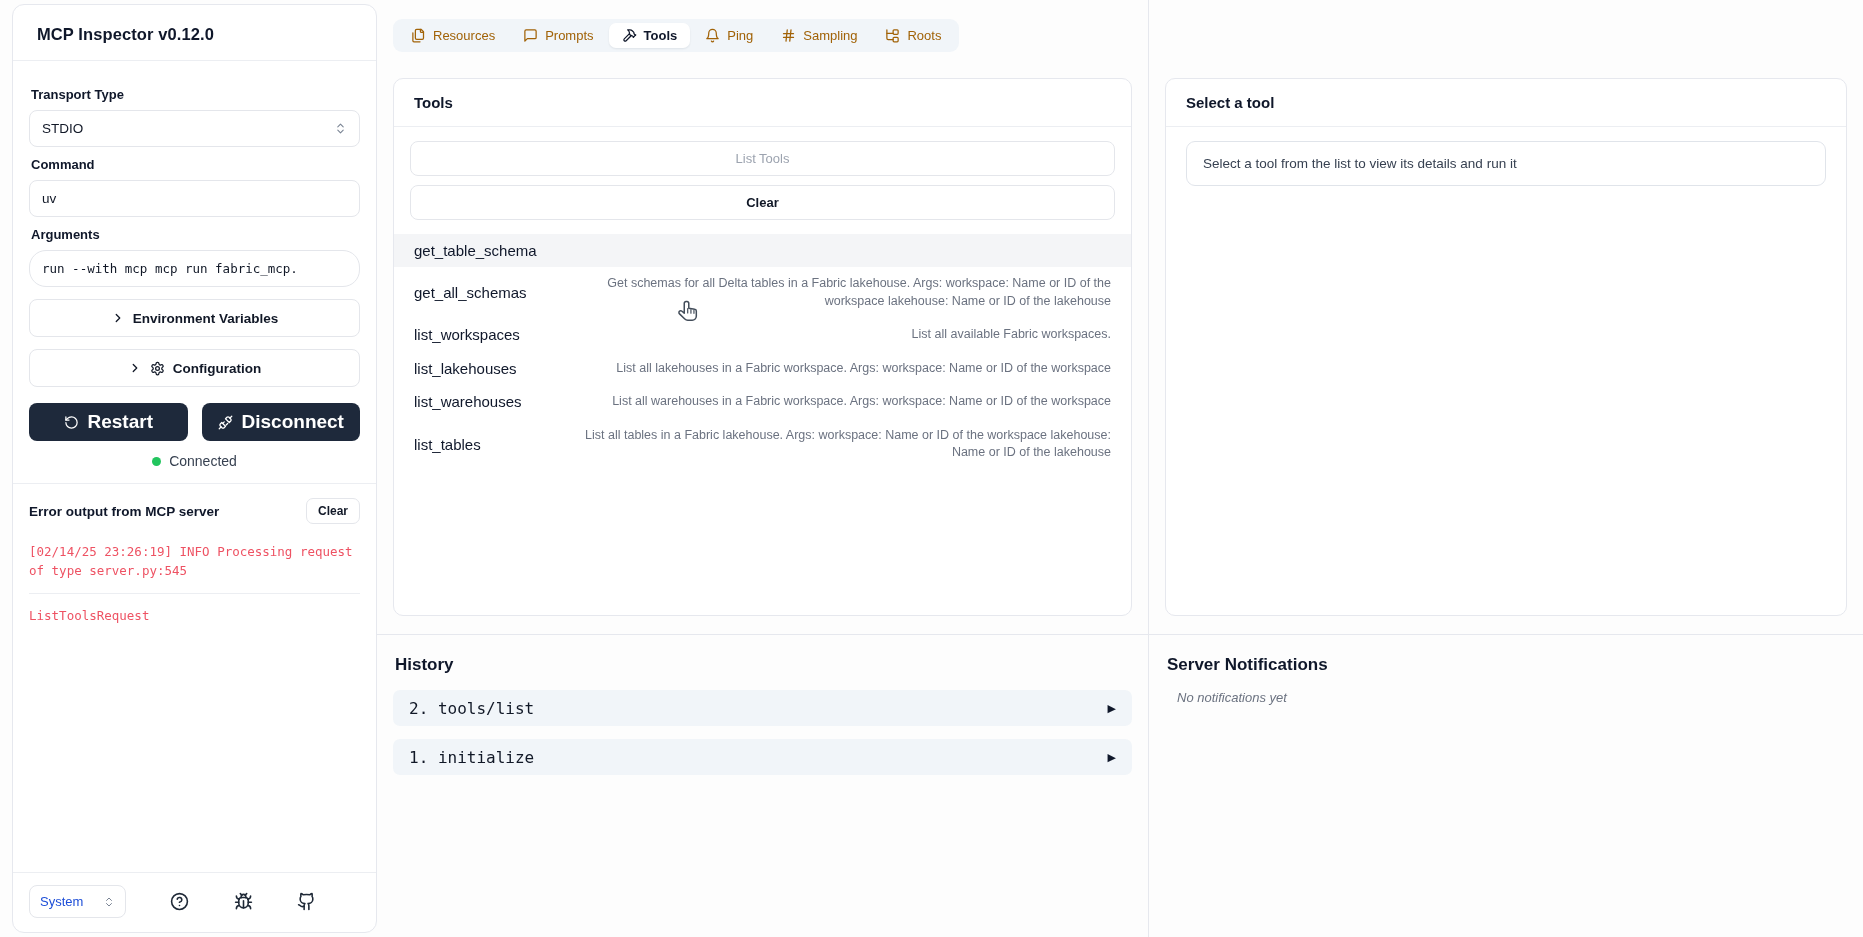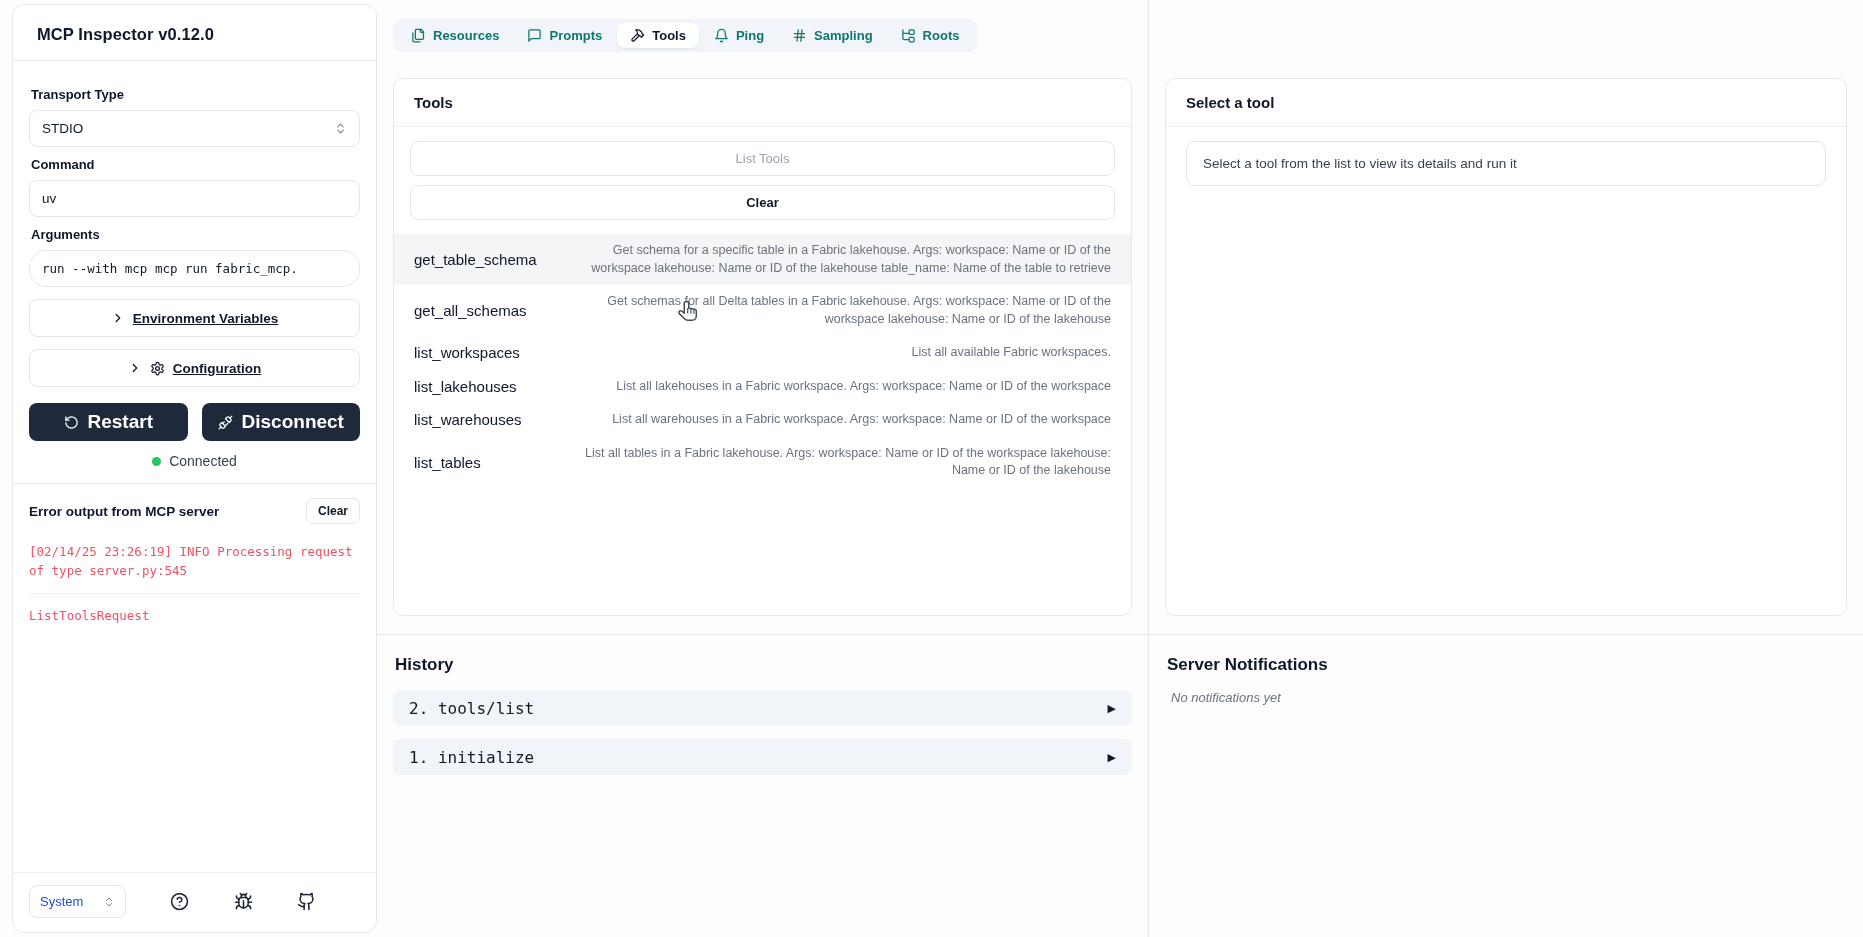--- a/index.html
+++ b/index.html
@@ -17,21 +17,21 @@
   .sb-title { font-size:16.5px; font-weight:700; letter-spacing:.1px; }
   .sb-form { padding:16px 16px 0 16px; }
   .sb-label { font-size:13px; font-weight:700; margin:10px 0 8px 2px; }
   .sb-select, .sb-input { display:flex; align-items:center; justify-content:space-between;
     width:100%; height:37px; border:1px solid #e4e6eb; border-radius:8px; background:#fff;
     padding:0 12px; font-size:13.5px; color:#111827; margin-bottom:6px; }
   .sb-input.mono { font-size:12.5px; white-space:nowrap; overflow:hidden;border-radius:17px; }
   .updown { color:#7a8494; flex-shrink:0; }
   .sb-collapse { display:flex; align-items:center; justify-content:center; gap:8px;
     width:100%; height:38px; border:1px solid #e4e6eb; border-radius:8px; background:#fff;
-    font-size:13.5px; font-weight:600; color:#111827; margin-top:12px; cursor:pointer;text-decoration:underline; }
+    font-size:13.5px; font-weight:600; color:#111827; margin-top:12px; cursor:pointer; }
   .sb-collapse svg { color:#111827; }
   .btn-row { display:flex; gap:14px; margin-top:16px; }
   .btn-dark { flex:1; display:flex; align-items:center; justify-content:center; gap:9px;
     height:38px; background:#1e293b; color:#fff; font-size:19px; font-weight:600;
     border:none; border-radius:8px; cursor:pointer; }
   .status { display:flex; align-items:center; justify-content:center; gap:8px;
     margin:12px 0 14px 0; font-size:14px; color:#374151; }
   .dot { width:9px; height:9px; border-radius:50%; background:#22c55e; }
   .sb-divider { border-top:1px solid #eceef2; }
   .err-section { padding:14px 16px 0 16px; }
@@ -55,21 +55,21 @@
   
   .main { flex:1; display:flex; }
   .col-left { width:772px; flex-shrink:0; border-right:1px solid #e6e8ee;
     display:flex; flex-direction:column; }
   .col-right { flex:1; display:flex; flex-direction:column; }
 
   .tabbar-row { height:62px; padding:19px 0 0 16px; }
   .tabbar { display:inline-flex; align-items:center; gap:2px; background:#f1f5f9;
     border-radius:9px; padding:4px 5px; }
   .tab { display:flex; align-items:center; gap:7px; padding:5px 13px; border-radius:7px;
-    font-size:13px; font-weight:700; color:#0f766e; background:transparent; border:none;
+    font-size:13px; font-weight:400; color:#a16207; background:transparent; border:none;
     cursor:pointer; white-space:nowrap; }
   .tab.active { background:#fff; color:#0f172a; font-weight:700;
     box-shadow:0 1px 2px rgba(15,23,42,.08); }
 
   .pane-top-left { height:572px; padding:16px 16px 0 16px; }
   .pane-top-right { height:634px; padding:78px 16px 0 16px; }
   .card { height:538px; background:#fff; border:1px solid #e6e8ee; border-radius:10px;
     display:flex; flex-direction:column; overflow:hidden; }
   .card-header { padding:15px 20px; font-size:15px; font-weight:700;
     border-bottom:1px solid #eceef2; }
@@ -89,21 +89,21 @@
   .detail-placeholder { margin:0 4px; border:1px solid #e0e4ea; border-radius:9px;
     padding:14px 16px; font-size:13.5px; color:#374151; background:#fff; }
 
   .pane-bottom { flex:1; border-top:1px solid #e6e8ee; padding:20px 16px 0 16px; }
   .section-title { font-size:17px; font-weight:700; margin-bottom:15px; margin-left:2px; }
   .hist-row { display:flex; align-items:center; justify-content:space-between;
     background:#f1f5f9; border-radius:7px; height:36px; padding:0 16px; margin-bottom:13px;
     cursor:pointer; }
   .hist-label { font-size:16px; color:#111827; }
   .hist-arrow { font-size:11px; color:#0f172a; }
-  .empty-note { font-size:13px; font-style:italic; color:#6b7280; margin-left:6px; }
+  .empty-note { font-size:13px; font-style:italic; color:#6b7280; margin-left:12px; }
 
   .cursor-overlay { position:absolute; left:676px; top:300px; pointer-events:none; z-index:50; }
   svg { flex-shrink:0; }
 </style>
 </head>
 <body>
 
 <div class="app">
 
   <aside class="sidebar">
@@ -290,21 +290,20 @@
       <div class="pane-top-left">
         <div class="card">
           <div class="card-header">Tools</div>
           <div class="card-body">
             <button class="btn-wide disabled">List Tools</button>
             <button class="btn-wide dark-text">Clear</button>
           </div>
           <div class="tool-list">
             <div class="tool-row hovered">
               <span class="tool-name">get_table_schema</span>
-              <span class="tool-desc">Get schema for a specific table in a Fabric lakehouse. Args: workspace: Name or ID of the workspace lakehouse: Name or ID of the lakehouse table_name: Name of the table to retrieve</span>
             </div>
             <div class="tool-row">
               <span class="tool-name">get_all_schemas</span>
               <span class="tool-desc">Get schemas for all Delta tables in a Fabric lakehouse. Args: workspace: Name or ID of the workspace lakehouse: Name or ID of the lakehouse</span>
             </div>
             <div class="tool-row">
               <span class="tool-name">list_workspaces</span>
               <span class="tool-desc">List all available Fabric workspaces.</span>
             </div>
             <div class="tool-row">

